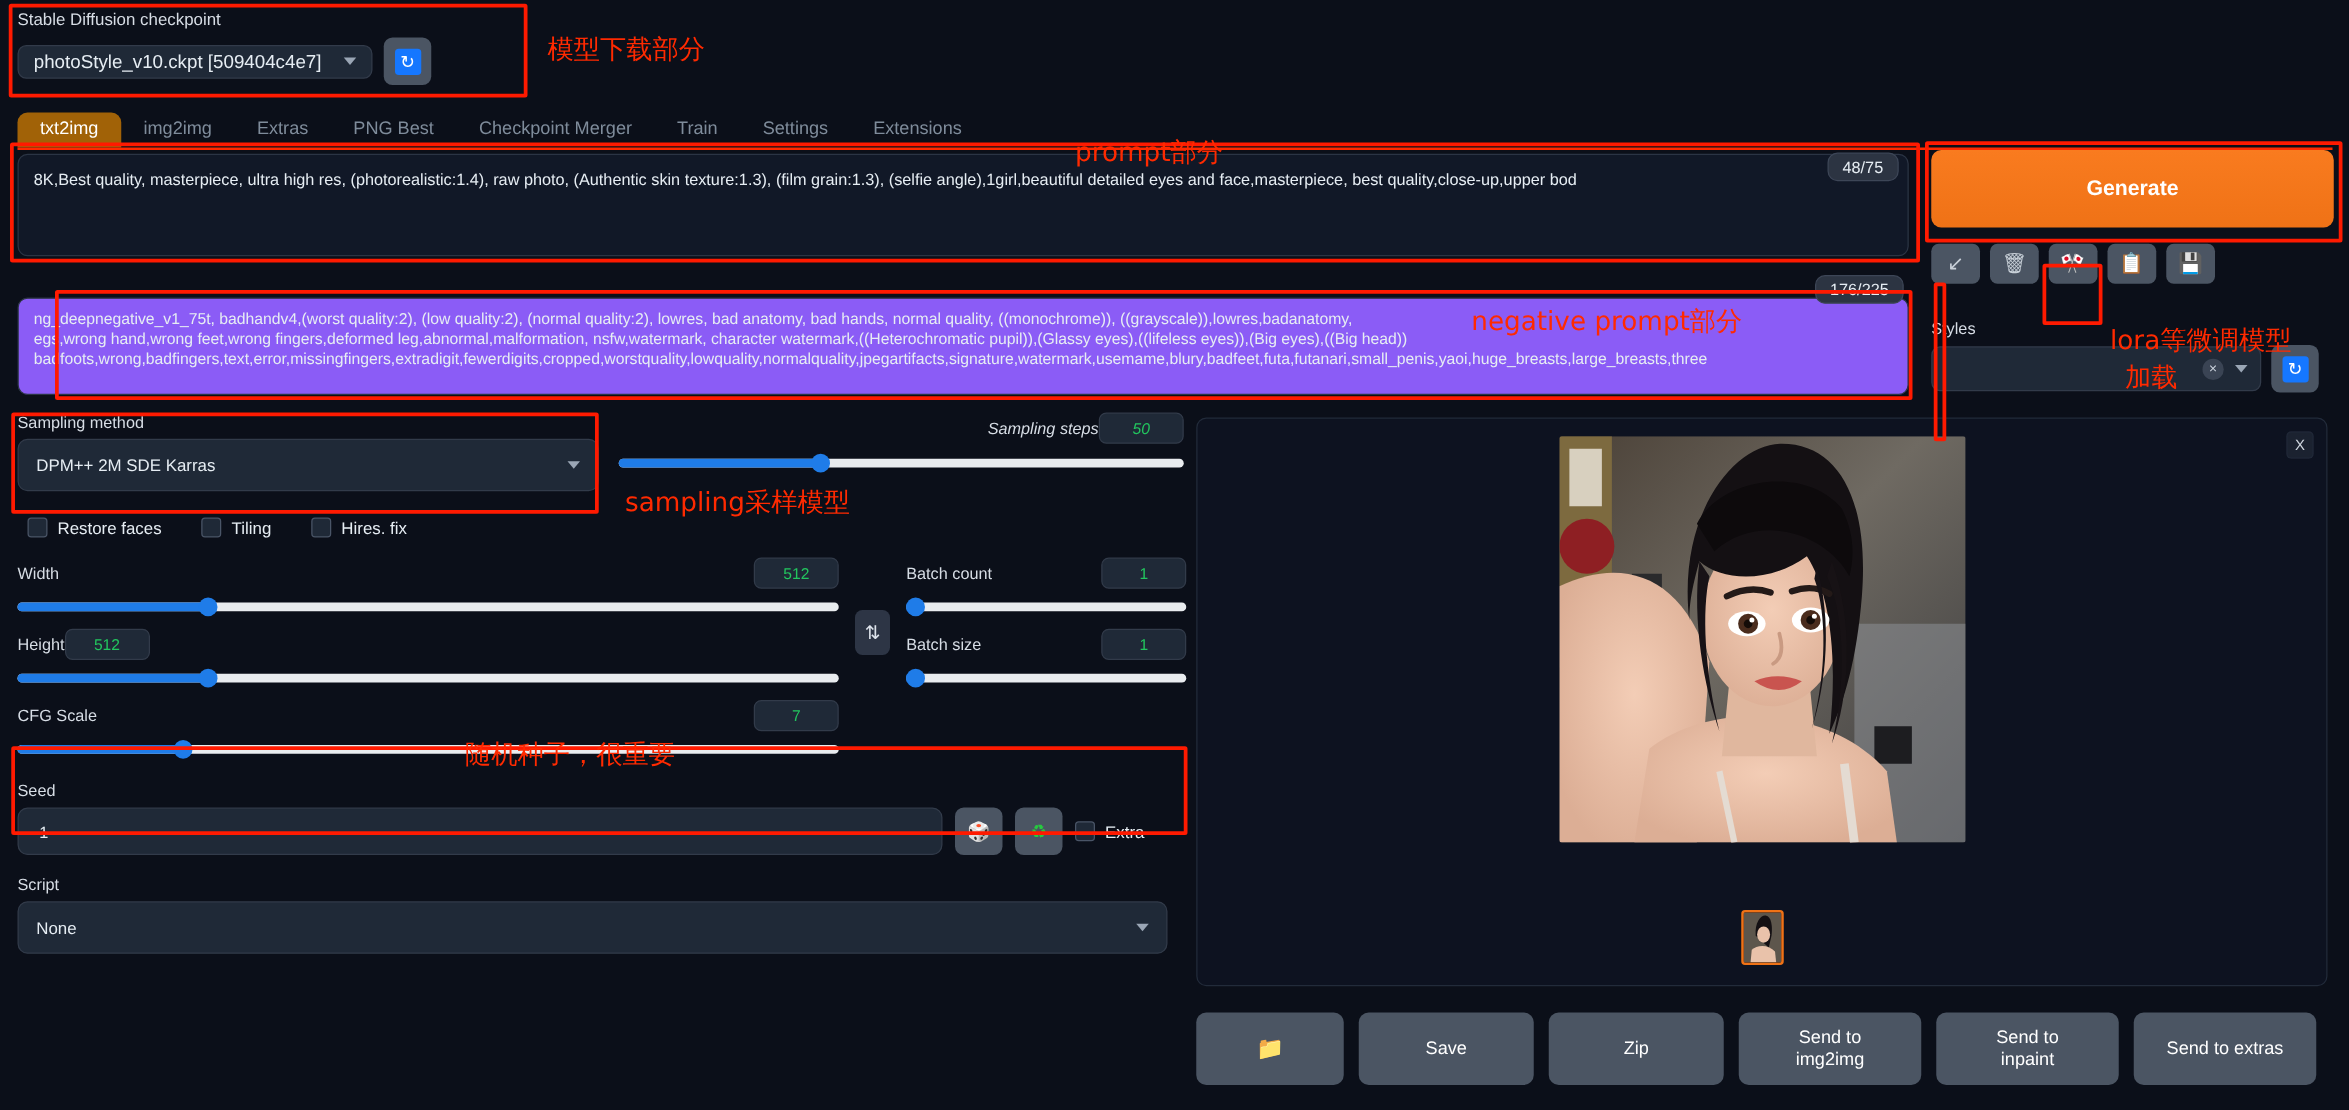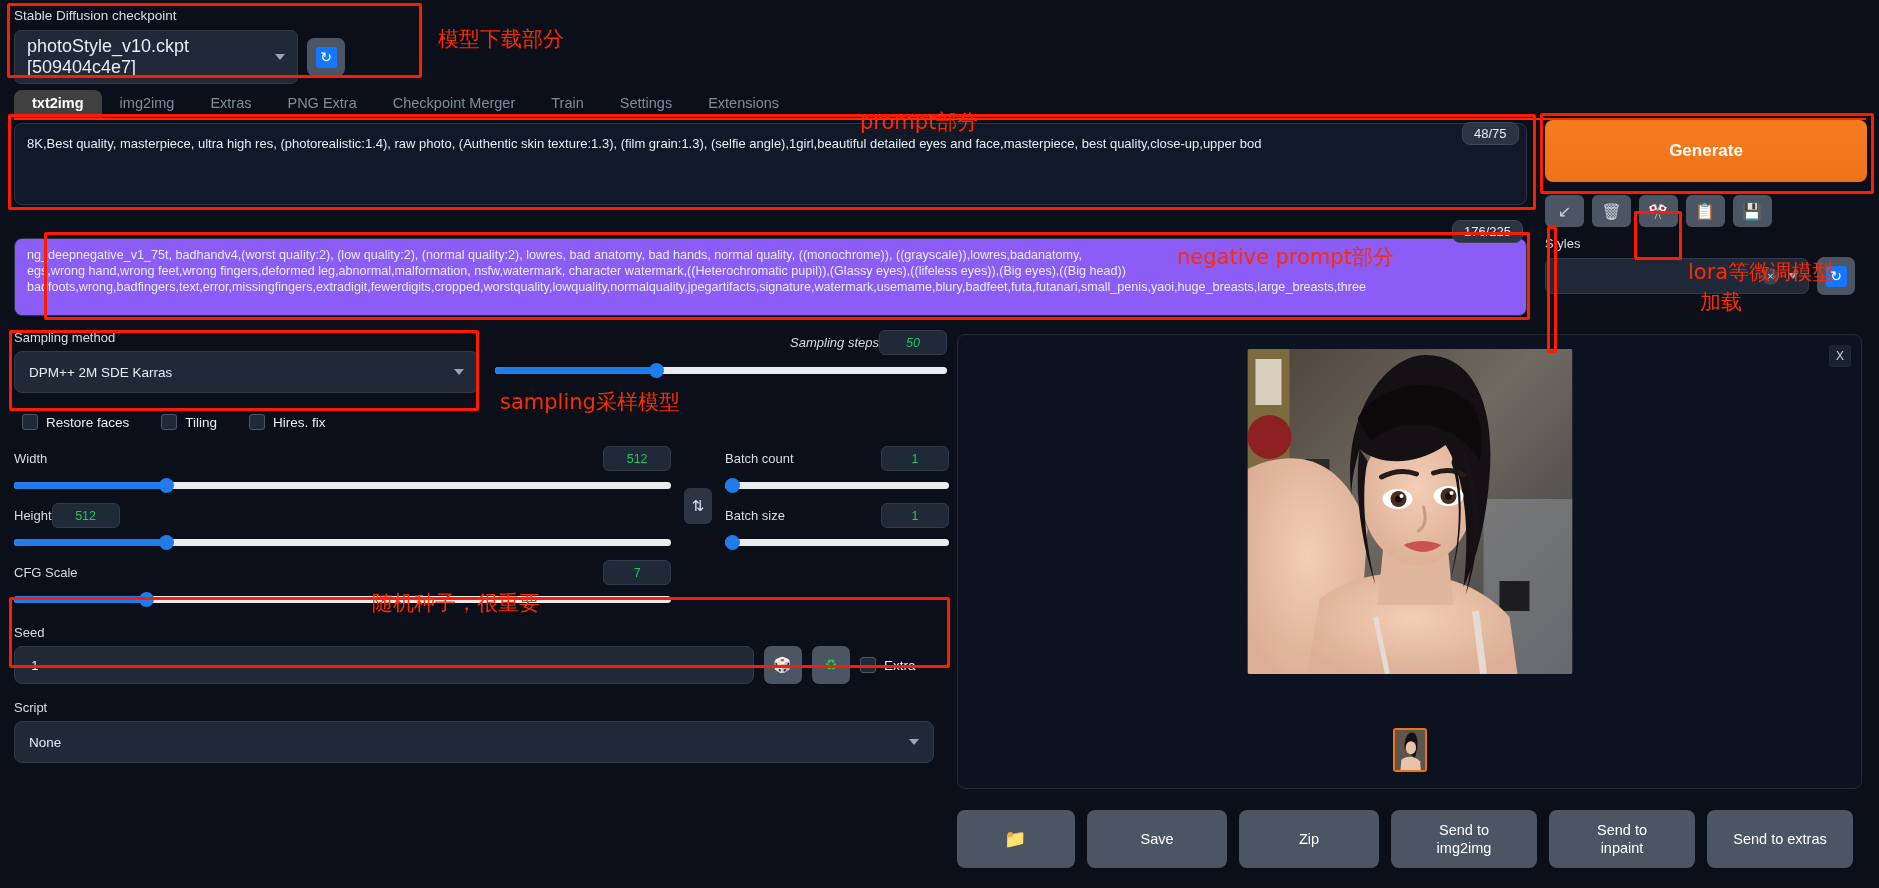--- a/index.html
+++ b/index.html
@@ -15,38 +15,38 @@
 
   
   .anno-box { position: absolute; border: 3px solid #ff1a00; border-radius: 2px; pointer-events: none; z-index: 40; }
   .anno-text { position: absolute; color: #ff2a00; font-size: 21px; white-space: nowrap; z-index: 41; font-family: "DejaVu Sans", sans-serif; }
 
   
   .ckpt-wrap { position: absolute; left: 14px; top: 8px; width: 350px; }
   .ckpt-label { font-size: 13.5px; color: #d7dde5; margin-bottom: 7px; }
   .ckpt-row { display: flex; align-items: center; gap: 9px; }
   .ckpt-select {
-    width: 284px; height: 54px; background: #1f2937; border: 1px solid #323b4a;
+    width: 284px; height: 27px; background: #1f2937; border: 1px solid #323b4a;
     border-radius: 7px; display: flex; align-items: center; padding: 4px 12px;
-    font-size: 18px; color: #e6edf3; justify-content: space-between;
+    font-size: 15px; color: #e6edf3; justify-content: space-between;
   }
   .caret { width: 0; height: 0; border-left: 5px solid transparent; border-right: 5px solid transparent; border-top: 6px solid #9aa6b5; }
   .icon-btn {
     width: 38px; height: 38px; background: #4b5563; border-radius: 7px;
     display: flex; align-items: center; justify-content: center;
   }
   .refresh-glyph {
     width: 21px; height: 21px; background: #1577ff; border-radius: 3px;
     display: flex; align-items: center; justify-content: center; color: #fff; font-size: 14px; line-height: 1;
   }
 
   
   .tabs { position: absolute; left: 14px; top: 88px; display: flex; align-items: flex-end; gap: 0; height: 30px; }
   .tab { font-size: 14.5px; color: #7f8c9b; padding: 5px 18px 7px 18px; cursor: pointer; white-space: nowrap; }
-  .tab.active { color: #ffffff; font-weight: bold; background: #404040; border-radius: 8px 8px 0 0; }
+  .tab.active { color: #ffffff; font-weight: normal; background: #a16207; border-radius: 8px 8px 0 0; }
   .tabs-underline { position: absolute; left: 14px; top: 118px; width: 1852px; height: 2px; background: #ff2a00; }
 
   
   .prompt-area { position: absolute; left: 14px; top: 123px; width: 1513px; height: 82px;
     background: #111827; border: 1px solid #2b3444; border-radius: 8px; padding: 10px 12px; }
   .prompt-text { font-size: 13px; color: #e6edf3; line-height: 1.5; word-break: break-word; }
   .neg-area { position: absolute; left: 14px; top: 238px; width: 1513px; height: 78px;
     background: #8b5cf6; border: 1px solid #2b3444; border-radius: 8px; padding: 8px 12px; }
   .neg-text { font-size: 12.6px; color: #e6edf3; line-height: 1.28; }
 
@@ -54,21 +54,21 @@
     padding: 3px 11px; font-size: 13px; color: #e6edf3; z-index: 20; }
 
   
   .gen-panel { position: absolute; left: 1545px; top: 120px; width: 322px; }
   .gen-btn { width: 322px; height: 62px; background: linear-gradient(180deg,#f97b1f,#ef7216);
     border-radius: 8px; display: flex; align-items: center; justify-content: center;
     color: #fff; font-size: 17px; font-weight: bold; }
   .tool-row { display: flex; gap: 8px; margin-top: 13px; }
   .tool-btn { width: 39px; height: 32px; background: #4b5563; border-radius: 6px;
     display: flex; align-items: center; justify-content: center; font-size: 16px; }
-  .styles-label { font-size: 13px; color: #d7dde5; margin-top: 9px; }
+  .styles-label { font-size: 13px; color: #d7dde5; margin-top: 28px; }
   .styles-row { display: flex; gap: 8px; align-items: center; margin-top: 6px; }
   .styles-select { width: 264px; height: 36px; background: #1f2937; border: 1px solid #323b4a;
     border-radius: 7px; display: flex; align-items: center; justify-content: flex-end; padding: 0 10px; gap: 9px; }
   .x-circle { width: 17px; height: 17px; border-radius: 50%; background: #3a4454; color: #cdd5df;
     font-size: 11px; display: flex; align-items: center; justify-content: center; }
 
   
   .left-col { position: absolute; left: 14px; top: 330px; width: 935px; }
   .field-label { font-size: 13px; color: #d7dde5; }
   .select-box { background: #1f2937; border: 1px solid #323b4a; border-radius: 8px; height: 42px;
@@ -114,21 +114,21 @@
       <div class="icon-btn">
         <span class="refresh-glyph">↻</span>
       </div>
     </div>
   </div>
 
   <div class="tabs">
     <div class="tab active">txt2img</div>
     <div class="tab">img2img</div>
     <div class="tab">Extras</div>
-    <div class="tab">PNG Extra</div>
+    <div class="tab">PNG Best</div>
     <div class="tab">Checkpoint Merger</div>
     <div class="tab">Train</div>
     <div class="tab">Settings</div>
     <div class="tab">Extensions</div>
   </div>
   <div class="tabs-underline"></div>
 
   <div class="prompt-area">
     <div class="prompt-text">8K,Best quality, masterpiece, ultra high res, (photorealistic:1.4), raw photo, (Authentic skin texture:1.3), (film grain:1.3), (selfie angle),1girl,beautiful detailed eyes and face,masterpiece, best quality,close-up,upper bod</div>
   </div>

